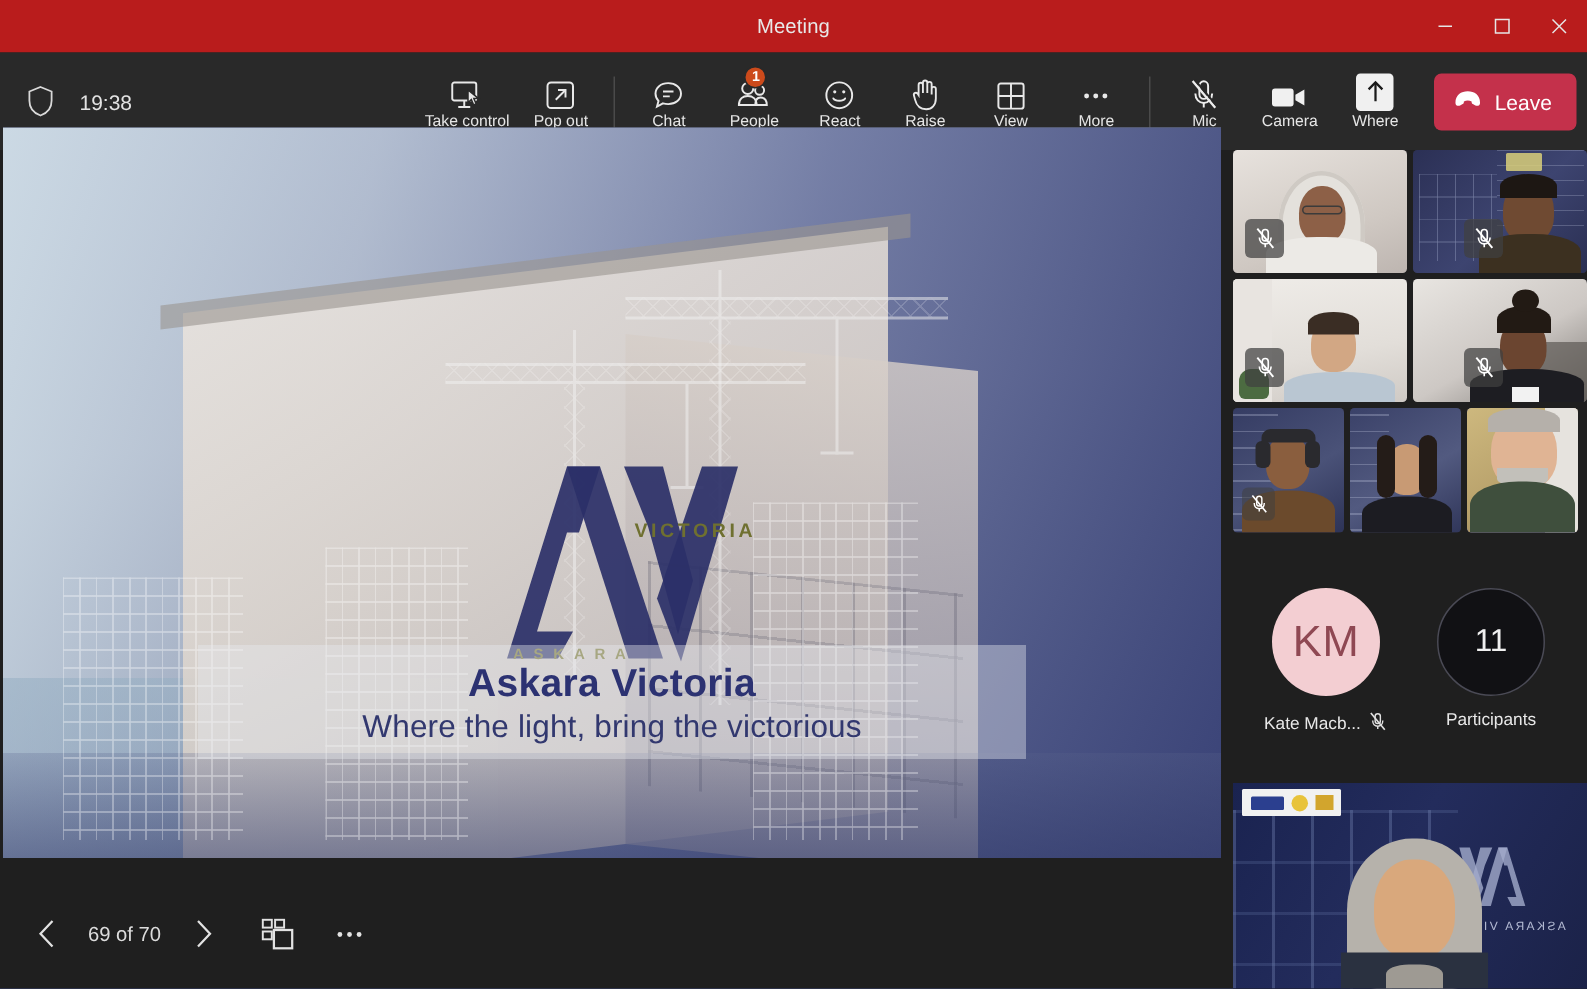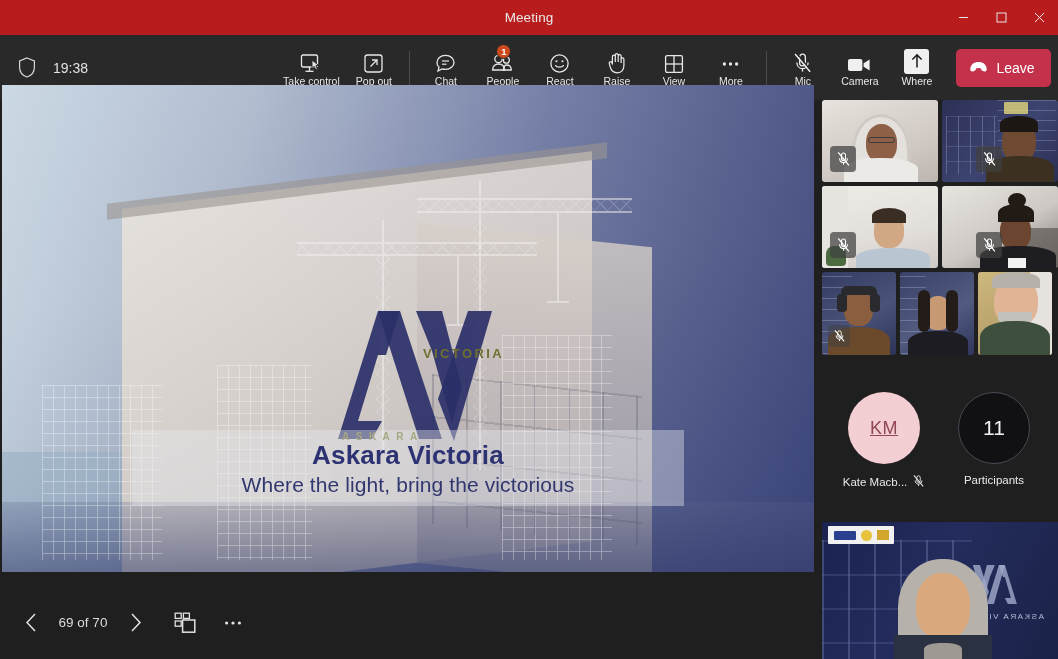--- a/index.html
+++ b/index.html
@@ -179,21 +179,21 @@
   .hijab{ position:absolute; border-radius:50% 50% 38% 38%; }
 
   
   .avrow{ position:absolute; left:0; top:285px; width:240px; height:125px; }
   .avcell{ position:absolute; width:120px; text-align:center; }
   .circle{
     width:72px; height:72px; border-radius:50%; margin:0 auto;
     display:flex; align-items:center; justify-content:center;
   }
   .circle.km{ background:#f3ced2; }
-  .km-initials{ font-size:18px; color:#8f4853; font-weight:400; letter-spacing:.5px;text-decoration:underline; }
+  .km-initials{ font-size:29px; color:#8f4853; font-weight:400; letter-spacing:.5px; }
   .circle.pc{ background:#111114; border:1px solid #4a4a55; }
   .pc-num{ font-size:21px; color:#f0f0f0; }
   .avlabel{
     margin-top:10px; font-size:11.5px; color:#e8e8e8;
     display:flex; align-items:center; justify-content:center; gap:5px;
   }
 
   
   .bigtile{
     position:absolute; left:4px; top:427px; width:236px; height:137px;

